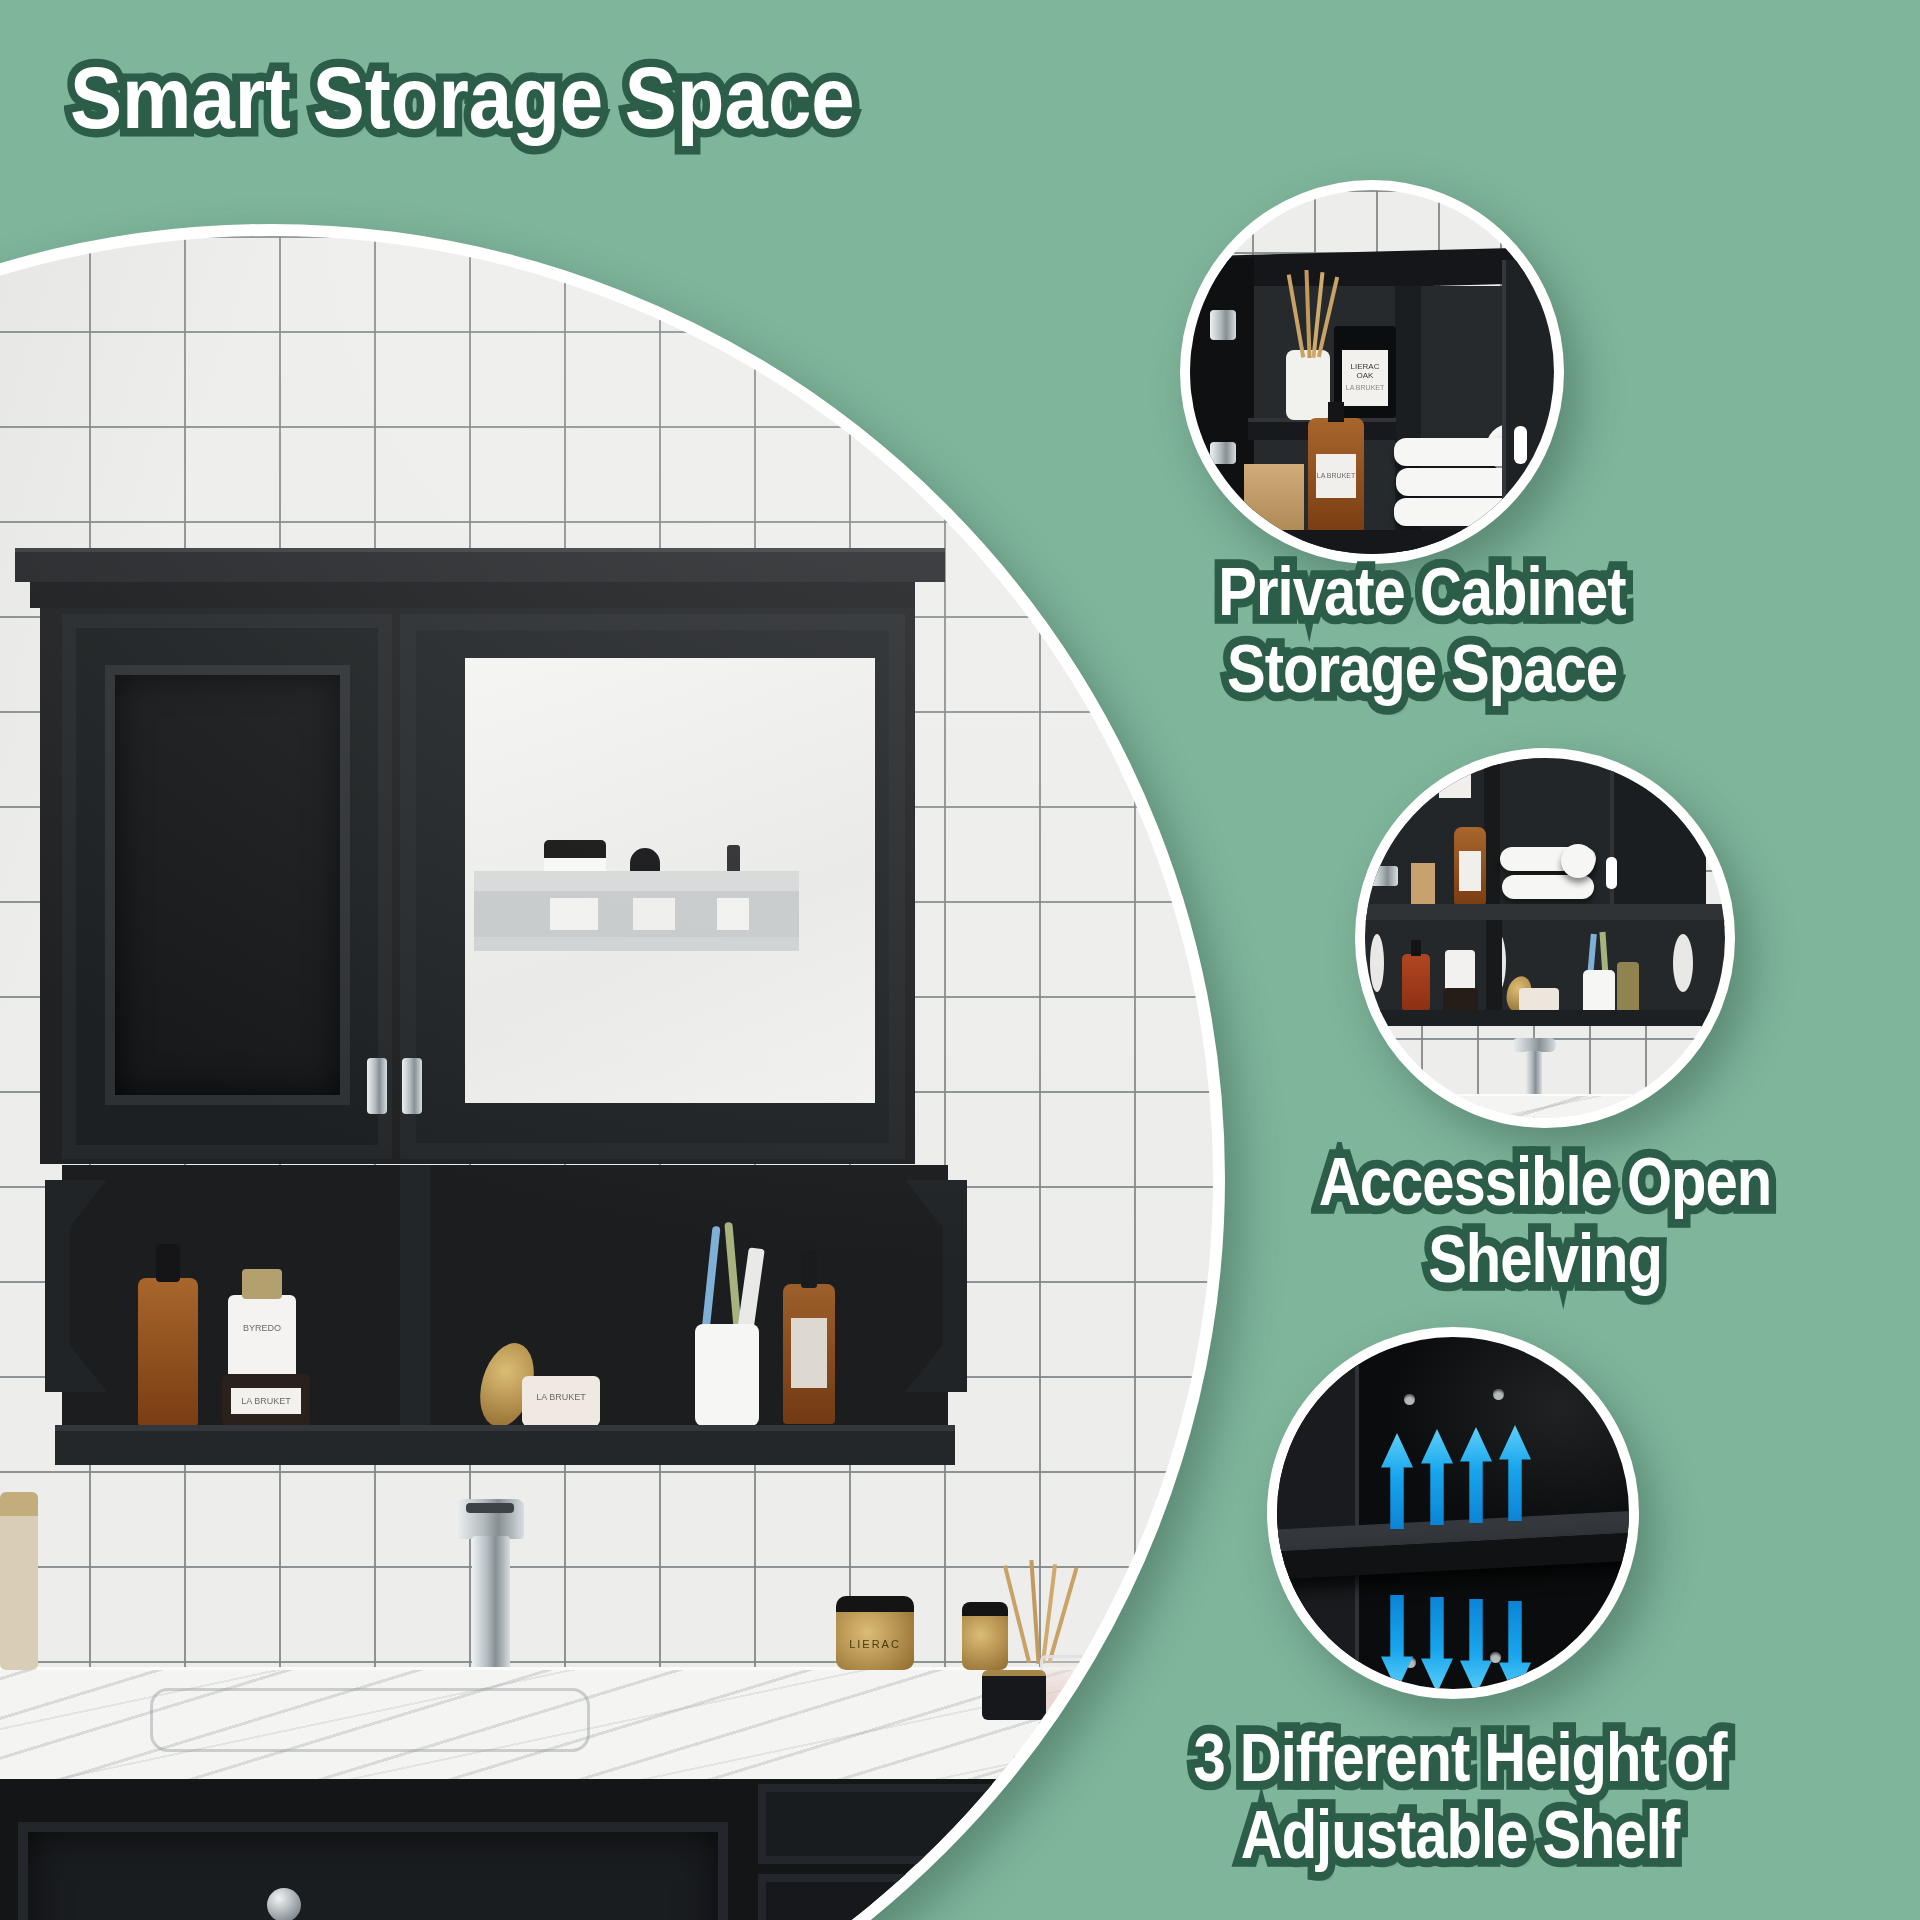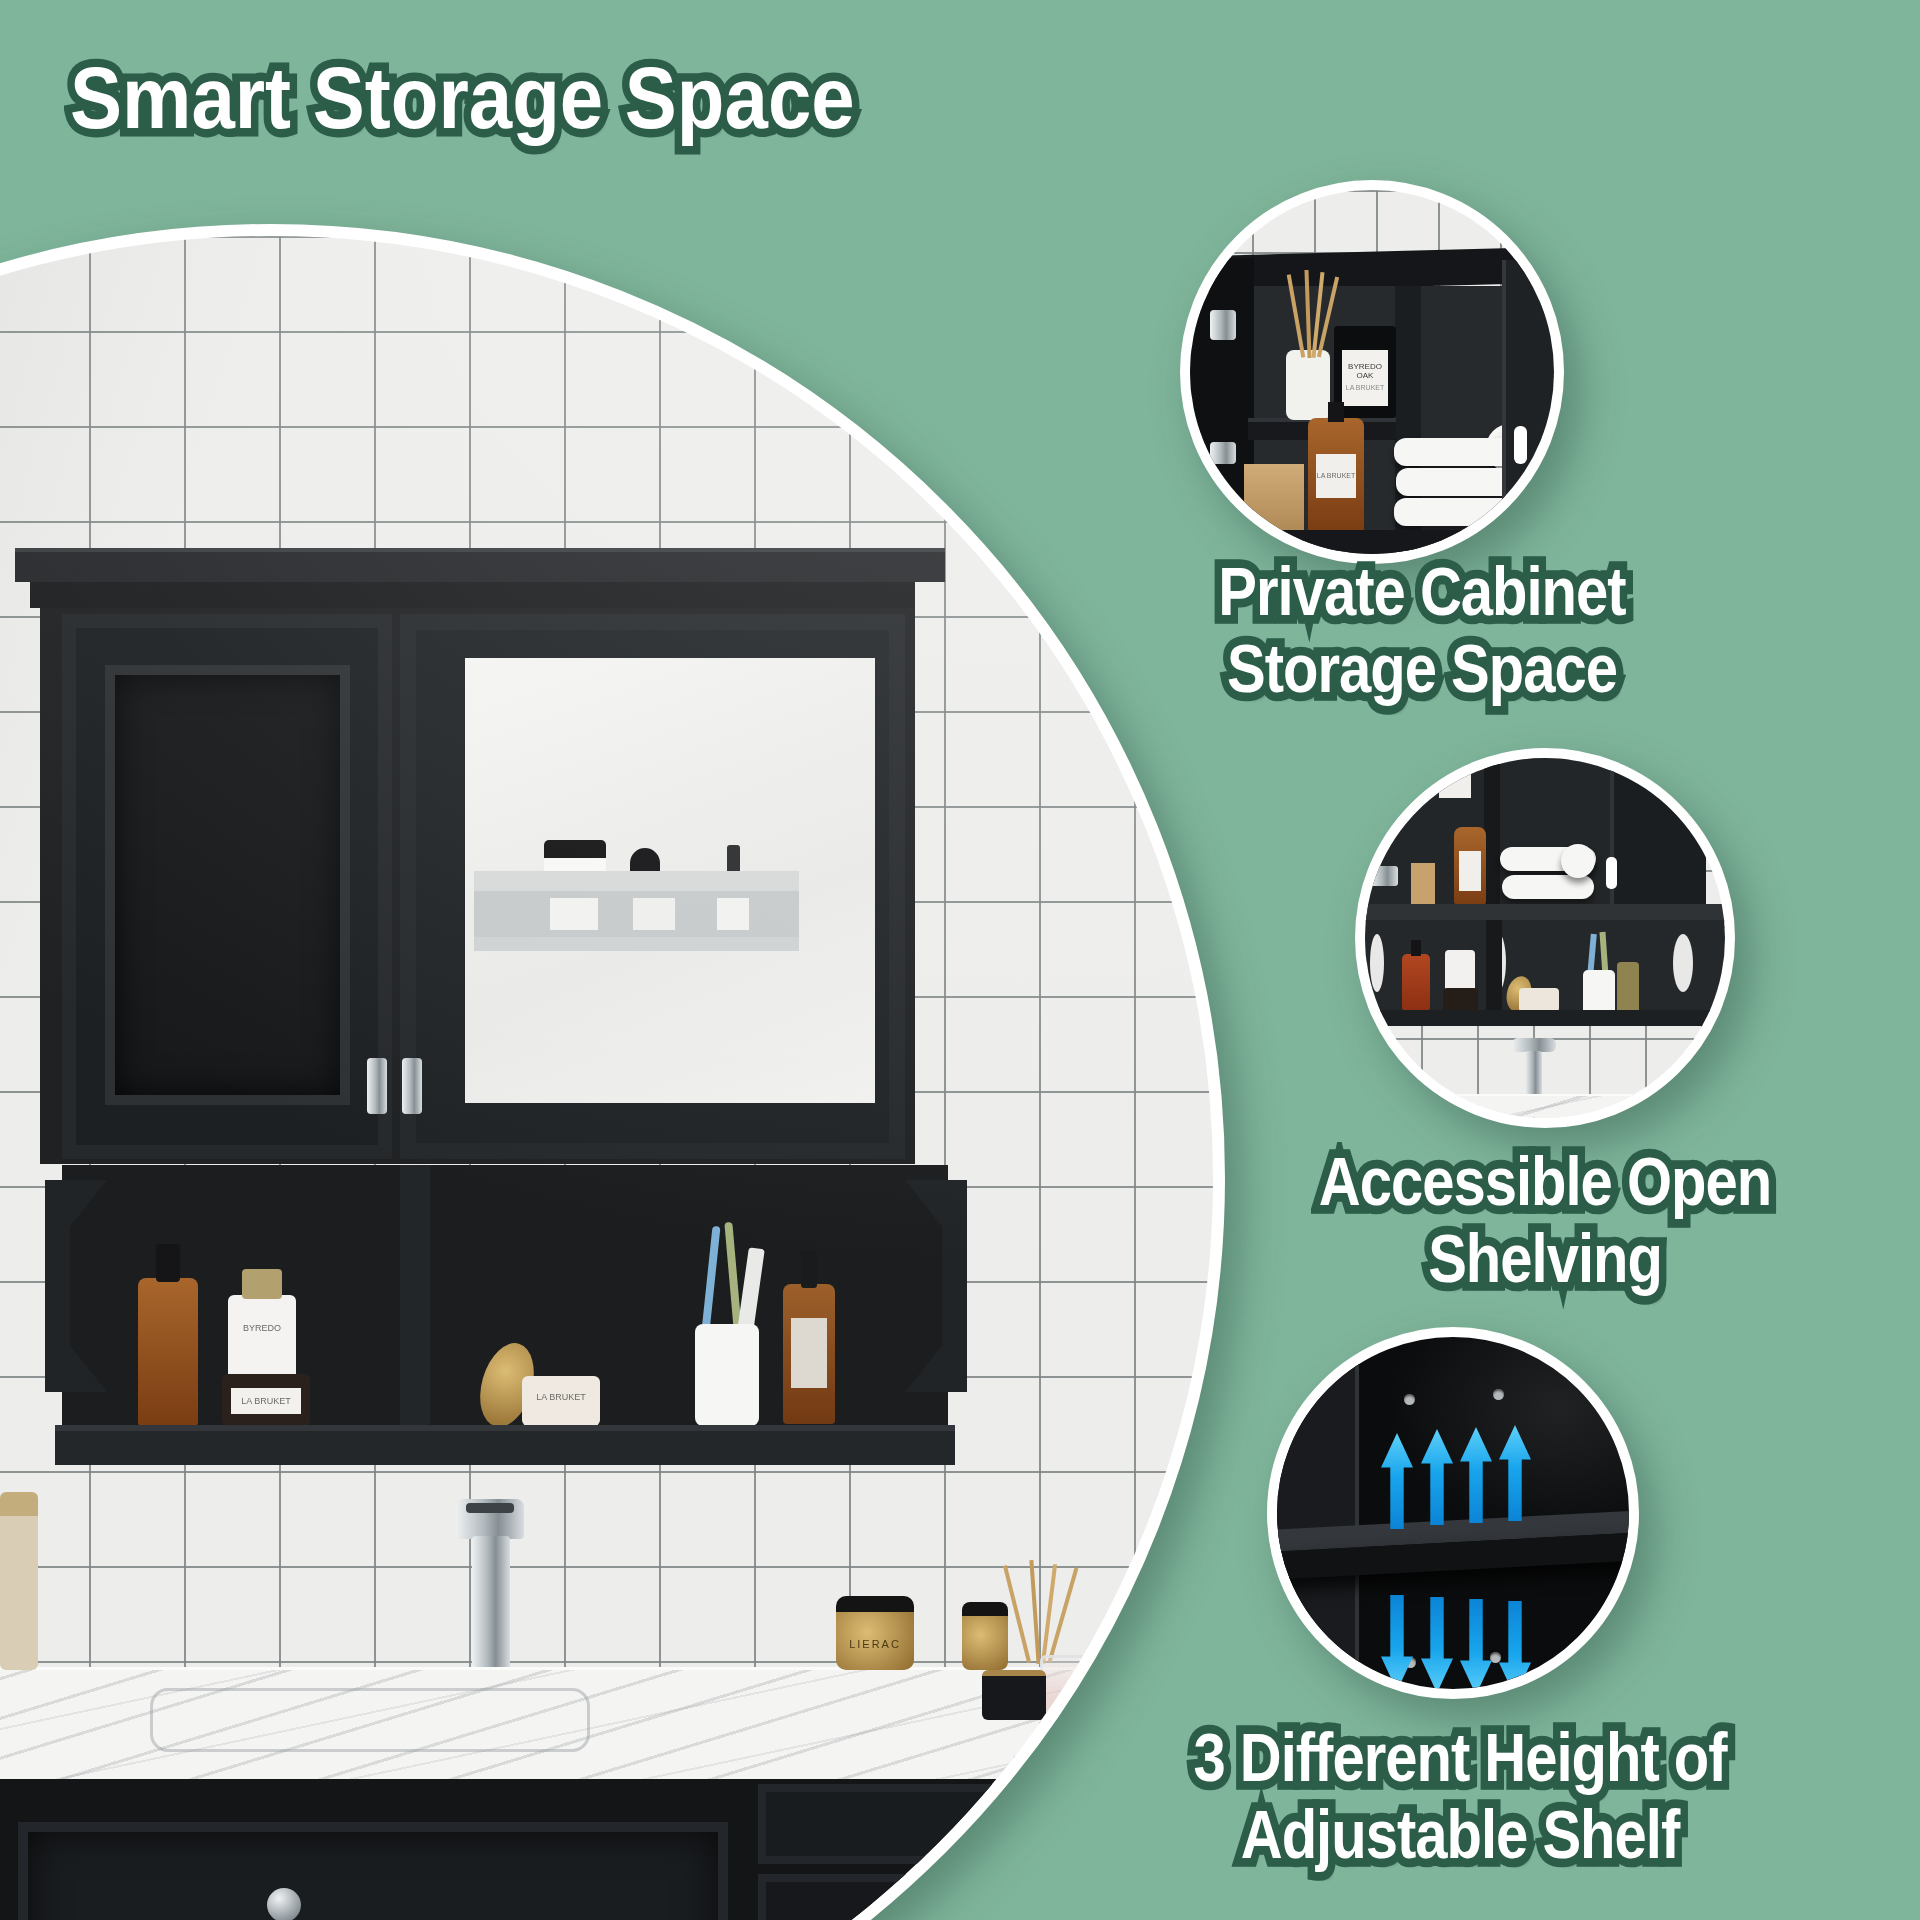--- a/index.html
+++ b/index.html
@@ -136,21 +136,21 @@
   <div class="a chrome" style="left:20px;top:252px;width:26px;height:22px;border-radius:4px"></div>
   <div class="a" style="left:205px;top:96px;width:26px;height:280px;background:#1b1e21"></div>
   <div class="a" style="left:58px;top:228px;width:148px;height:22px;background:#17191c;border-top:4px solid #303439"></div>
   <div class="a" style="left:96px;top:160px;width:44px;height:70px;background:#f1f1ee;border-radius:8px"></div>
   <div class="a" style="left:104px;top:84px;width:4px;height:84px;background:#c9a265;transform:rotate(-10deg)"></div>
   <div class="a" style="left:116px;top:80px;width:4px;height:88px;background:#c29a5c;transform:rotate(-2deg)"></div>
   <div class="a" style="left:126px;top:82px;width:4px;height:86px;background:#d0a96c;transform:rotate(6deg)"></div>
   <div class="a" style="left:136px;top:86px;width:4px;height:82px;background:#c9a265;transform:rotate(13deg)"></div>
   <div class="a" style="left:144px;top:136px;width:62px;height:92px;background:#0c0d0e;border-radius:4px">
     <div class="a" style="left:8px;top:24px;width:46px;height:56px;background:#f2f1ee;text-align:center">
-      <div style="font-size:8px;margin-top:12px;color:#3a3a38">BYREDO OAK</div>
+      <div style="font-size:8px;margin-top:12px;color:#3a3a38">LIERAC OAK</div>
       <div style="font-size:7px;margin-top:4px;color:#8a8a86">LA BRUKET</div>
     </div>
   </div>
   <div class="a" style="left:54px;top:274px;width:60px;height:68px;background:linear-gradient(180deg,#d0ac79,#b08a55)"></div>
   <div class="a amber" style="left:118px;top:228px;width:56px;height:114px">
     <div class="a" style="left:20px;top:-16px;width:16px;height:20px;background:#151517"></div>
     <div class="lbl" style="left:8px;top:36px;width:40px;height:44px;background:#f0efec;font-size:7px;line-height:44px">LA BRUKET</div>
   </div>
   <div class="a towel" style="left:296px;top:234px;width:48px;height:48px;border-radius:50%;background:radial-gradient(circle,#ffffff 28%,#e4e4e1 32%,#f6f6f4 60%)"></div>
   <div class="a towel" style="left:204px;top:248px;width:138px;height:28px"></div>

